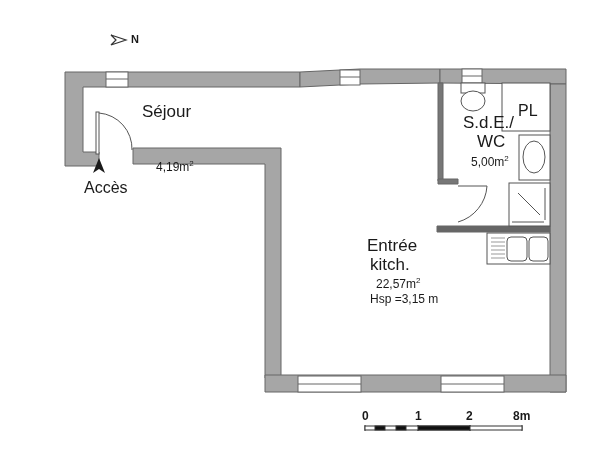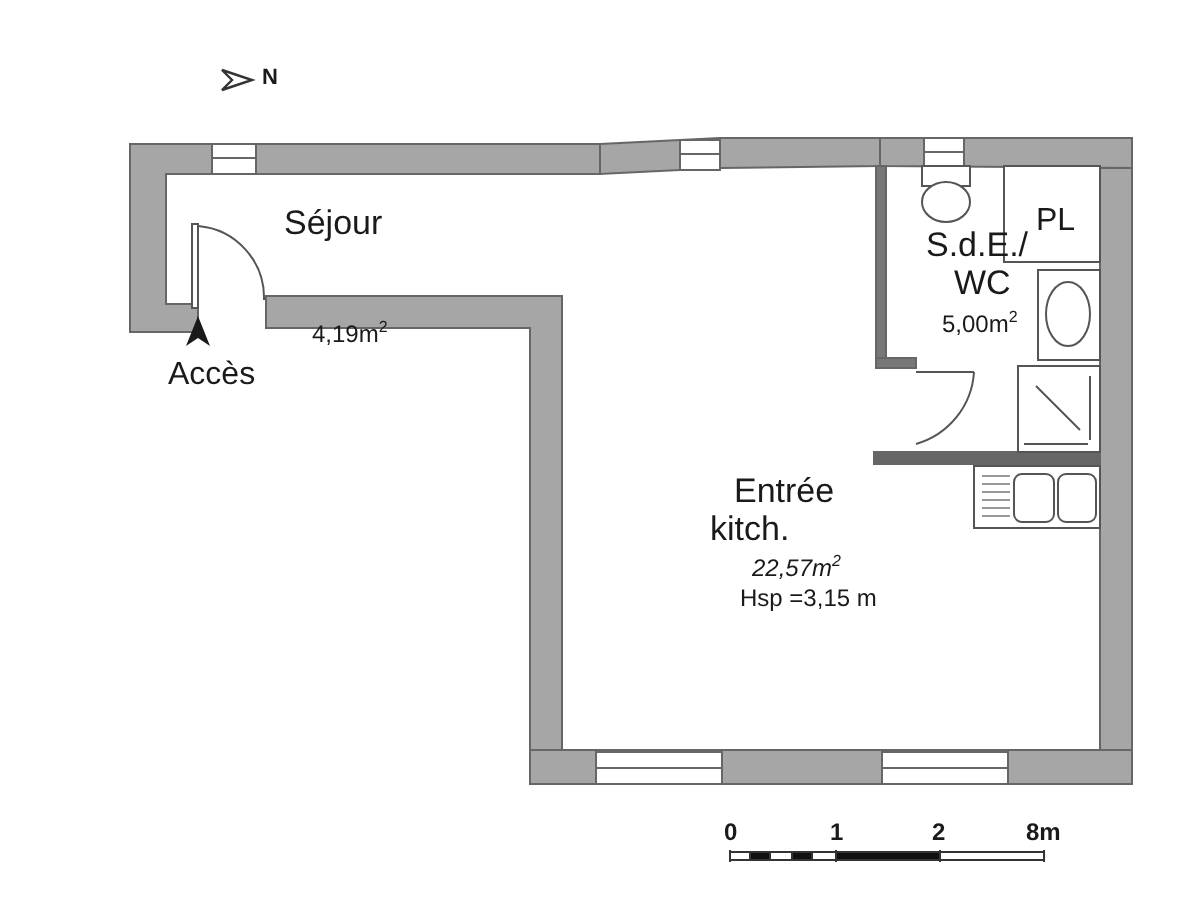--- a/index.html
+++ b/index.html
@@ -110,20 +110,20 @@
 <span class="lbl room-area" style="left:156px;top:125px;margin-top:36px;"><span>4,19m</span><span class="sup">2</span></span>
 
 <span class="lbl" style="left:84px;top:180px;font-size:16px;">Accès</span>
 
 <span class="lbl room-name" style="left:463px;top:114px;">S.d.E./</span>
 <span class="lbl" style="left:518px;top:103px;font-size:16px;">PL</span>
 <span class="lbl room-name" style="left:477px;top:133px;">WC</span>
 <span class="lbl room-area" style="left:471px;top:156px;"><span>5,00m</span><span class="sup">2</span></span>
 
 <span class="lbl room-name" style="left:367px;top:237px;">Entrée</span>
-<span class="lbl room-name" style="left:355px;top:256px;">kitch.</span>
-<span class="lbl room-area" style="left:376px;top:278px;font-style:italic;"><span>22,57m</span><span class="sup">2</span></span>
+<span class="lbl room-name" style="left:370px;top:256px;">kitch.</span>
+<span class="lbl room-area" style="left:376px;top:278px;"><span>22,57m</span><span class="sup">2</span></span>
 <span class="lbl room-area" style="left:370px;top:293px;">Hsp =3,15 m</span>
 
 <span class="lbl scale-num" style="left:362px;top:410px;">0</span>
 <span class="lbl scale-num" style="left:415px;top:410px;">1</span>
 <span class="lbl scale-num" style="left:466px;top:410px;">2</span>
 <span class="lbl scale-num" style="left:513px;top:410px;">8m</span>
 
 </body></html>

